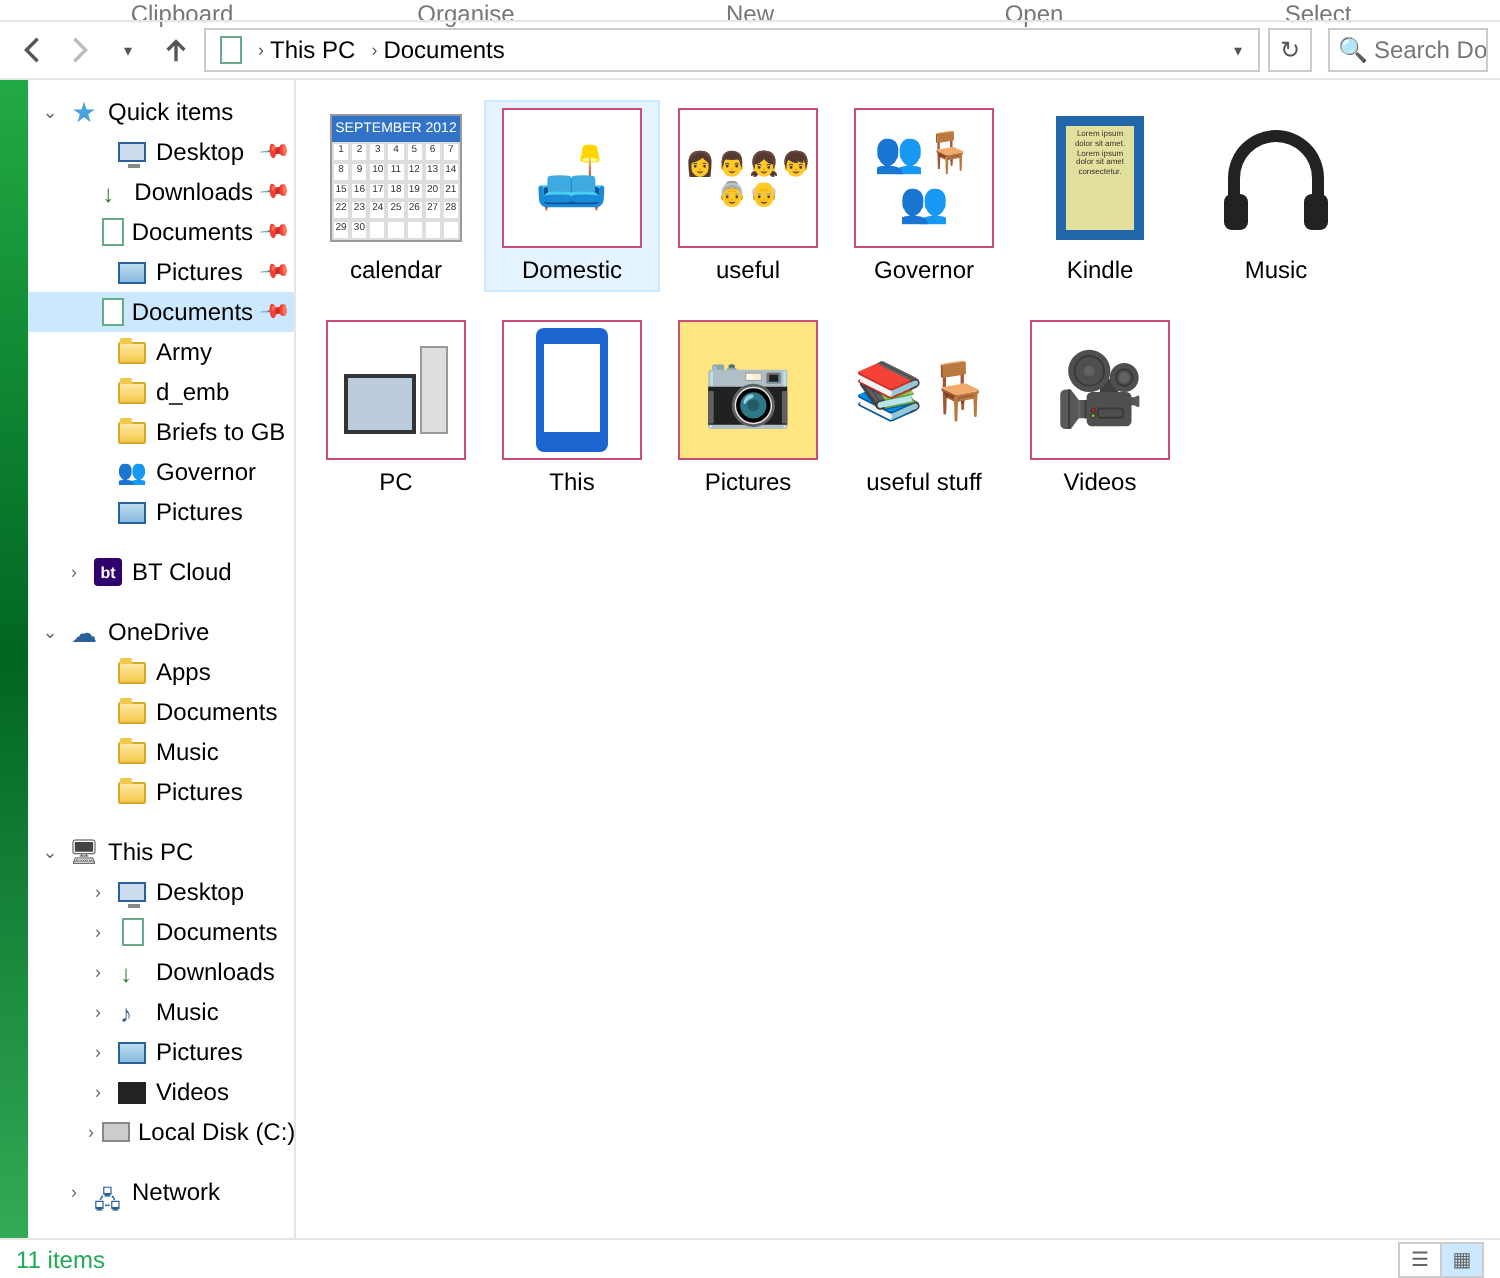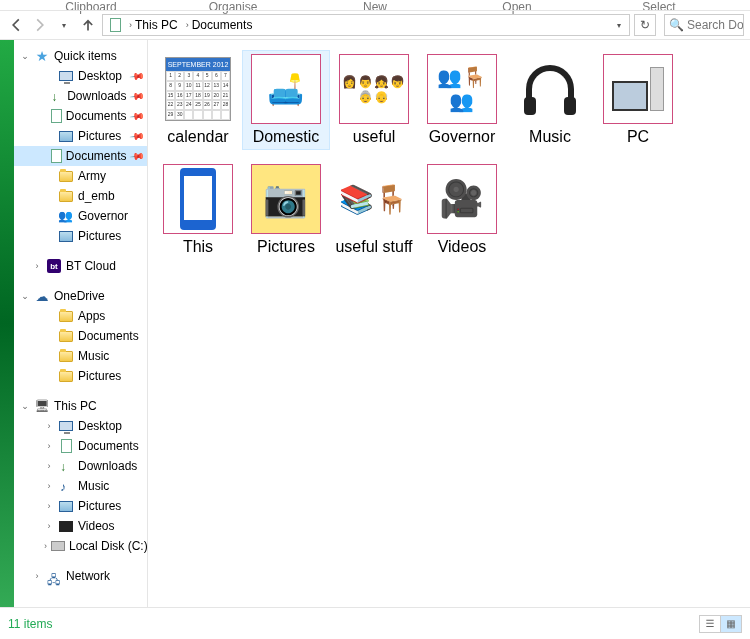--- a/index.html
+++ b/index.html
@@ -24,22 +24,22 @@
 .nav-item.indent2 { padding-left: 30px; }
 .nav-item.selected { background: #cce8ff; }
 .nav-item .icon { width: 16px; height: 16px; display: flex; align-items: center; justify-content: center; }
 .nav-item .pin { margin-left: auto; color: #777; font-size: 10px; transform: rotate(40deg); }
 .nav-spacer { height: 10px; }
 .content { flex: 1; padding: 10px 6px; display: flex; flex-wrap: wrap; align-content: flex-start; overflow-y: auto; }
 .item-tile { width: 88px; display: flex; flex-direction: column; align-items: center; margin: 0 0 10px 0; padding: 4px; }
 .item-tile.hover { background: #e5f3ff; border: 1px solid #cce8ff; padding: 3px; }
 .thumb { width: 70px; height: 70px; border: 1px solid #ce4c7d; display: flex; align-items: center; justify-content: center; font-size: 9px; color: #666; text-align: center; background: #fff; }
 .thumb.noborder { border: none; }
-.item-label { margin-top: 4px; text-align: center; font-size: 16px; }
-.statusbar { height: 32px; border-top: 1px solid #e5e5e5; display: flex; align-items: center; padding: 0 8px; }
+.item-label { margin-top: 4px; text-align: center; font-size: 12px; }
+.statusbar { height: 20px; border-top: 1px solid #e5e5e5; display: flex; align-items: center; padding: 0 8px; }
 .statusbar .count { color: #2a5; }
 .view-toggles { margin-left: auto; display: flex; }
 .view-toggle { width: 22px; height: 18px; border: 1px solid #ccc; margin-left: -1px; display: flex; align-items: center; justify-content: center; color: #666; font-size: 10px; }
 .view-toggle.active { background: #cce8ff; }
 
 
 .ic-folder { width: 14px; height: 11px; background: linear-gradient(#ffe9a2, #f3c94b); border: 1px solid #d6a92a; border-radius: 1px; position: relative; }
 .ic-folder::before { content: ""; position: absolute; top: -3px; left: 0; width: 6px; height: 3px; background: #f3c94b; border-radius: 1px 1px 0 0; }
 .ic-monitor { width: 14px; height: 10px; border: 1px solid #2a6099; background: #cde; position: relative; }
 .ic-monitor::after { content: ""; position: absolute; left: 4px; top: 10px; width: 6px; height: 2px; background: #888; }
@@ -185,20 +185,27 @@
             <span class="ic-folder"></span>
           </span>
           <span>Army</span>
         </div>
         <div class="nav-item indent2">
           <span class="expander"></span>
           <span class="icon">
             <span class="ic-folder"></span>
           </span>
           <span>d_emb</span>
+        </div>
+        <div class="nav-item indent2">
+          <span class="expander"></span>
+          <span class="icon">
+            <span class="ic-folder"></span>
+          </span>
+          <span>Briefs to GB</span>
         </div>
         <div class="nav-item indent2">
           <span class="expander"></span>
           <span class="icon">
             <span>👥</span>
           </span>
           <span>Governor</span>
         </div>
         <div class="nav-item indent2">
           <span class="expander"></span>
@@ -388,20 +395,26 @@
         <div class="item-label">useful</div>
       </div>
       <div class="item-tile">
         <div class="thumb">
           <div class="th-people" style="font-size: 20px;">👥🪑👥</div>
         </div>
         <div class="item-label">Governor</div>
       </div>
       <div class="item-tile">
         <div class="thumb noborder">
+          <div class="th-kindle">Lorem ipsum dolor sit amet. Lorem ipsum dolor sit amet consectetur.</div>
+        </div>
+        <div class="item-label">Kindle</div>
+      </div>
+      <div class="item-tile">
+        <div class="thumb noborder">
           <div class="th-head"></div>
         </div>
         <div class="item-label">Music</div>
       </div>
       <div class="item-tile">
         <div class="thumb">
           <div class="th-pc">
             <div class="mon"></div>
             <div class="base"></div>
           </div>

